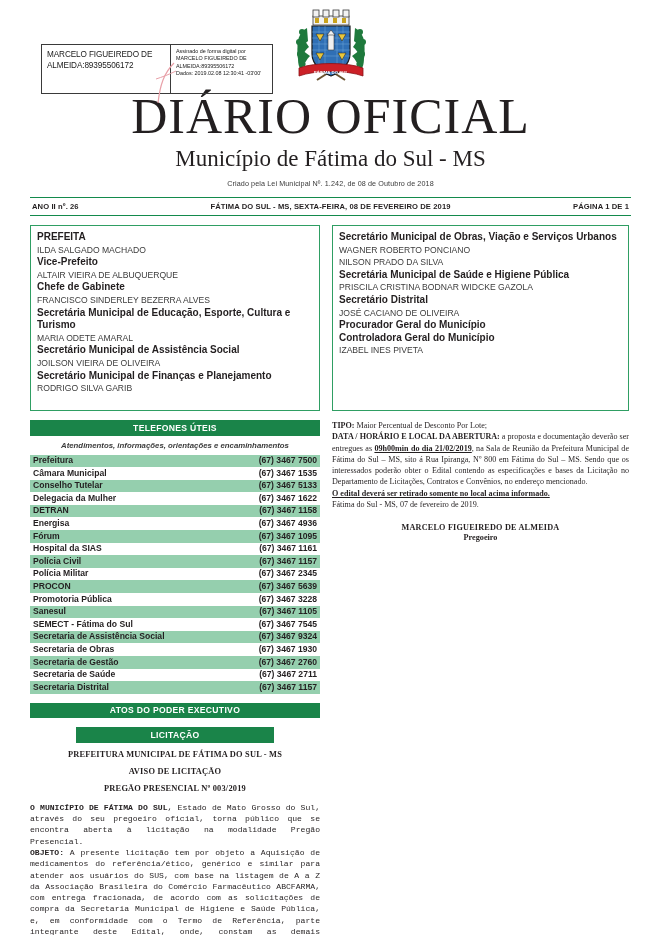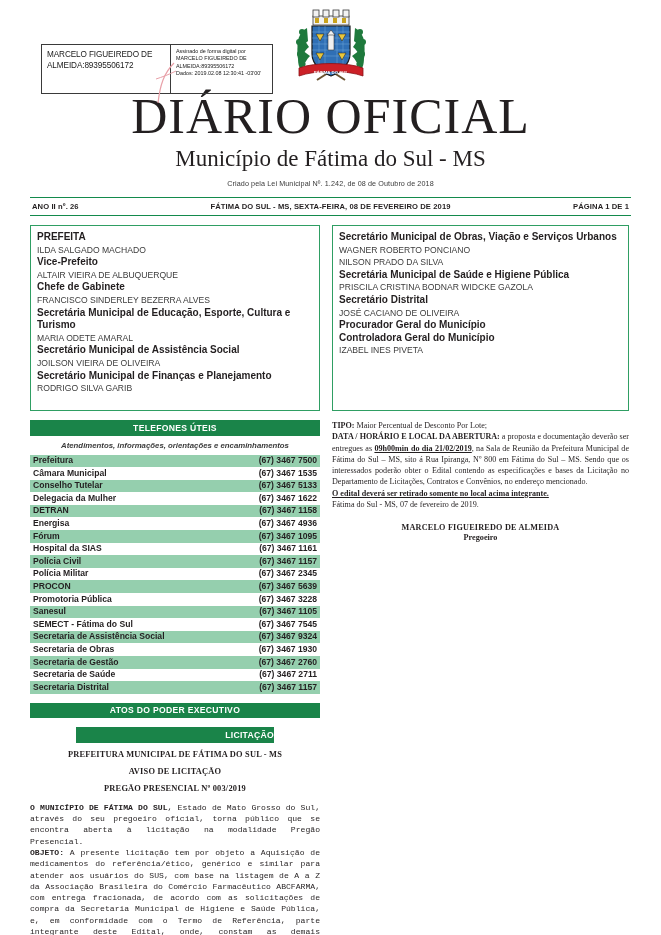--- a/index.html
+++ b/index.html
@@ -157,21 +157,21 @@
   .banner {
     background: #1a8449;
     color: #ffffff;
     text-align: center;
     font-size: 8.6px;
     font-weight: bold;
     letter-spacing: 0.3px;
     padding: 2.5px 0 3px 0;
     margin-top: 9px;
   }
-  .banner.narrow { width: 198px; margin-left: auto; margin-right: auto; text-align: right; }
+  .banner.narrow { width: 198px; margin-left: auto; margin-right: auto; }
   .sub-caption {
     text-align: center;
     font-size: 7.8px;
     font-style: italic;
     font-weight: bold;
     color: #3b3b3b;
     margin-top: 5px;
     margin-bottom: 5px;
   }
 
@@ -489,21 +489,21 @@
         </div>
         <div>
           <div class="off-role">Controladora Geral do Município</div>
           <div class="off-name">IZABEL INES PIVETA</div>
         </div>
       </div>
 
       <div class="notice" style="margin-top:9px;">
         <p><b>TIPO:</b><span> Maior Percentual de Desconto Por Lote;</span></p>
         <p><b>DATA / HORÁRIO E LOCAL DA ABERTURA:</b><span> a proposta e documentação deverão ser entregues as </span><span class="ub">09h00min do dia 21/02/2019</span><span>, na Sala de Reunião da Prefeitura Municipal de Fátima do Sul – MS, sito á Rua Ipiranga, Nº 800 em Fátima do Sul – MS. Sendo que os interessados poderão obter o Edital contendo as especificações e bases da Licitação no Departamento de Licitações, Contratos e Convênios, no endereço mencionado.</span></p>
-        <p class="ub">O edital deverá ser retirado somente no local acima integrante.</p>
+        <p class="ub">O edital deverá ser retirado somente no local acima informado.</p>
         <p>Fátima do Sul - MS, 07 de fevereiro de 2019.</p>
       </div>
 
       <div class="sign-block">
         <div class="sign-name">MARCELO FIGUEIREDO DE ALMEIDA</div>
         <div class="sign-role">Pregoeiro</div>
       </div>
     </div>
   </div>
 </div>

